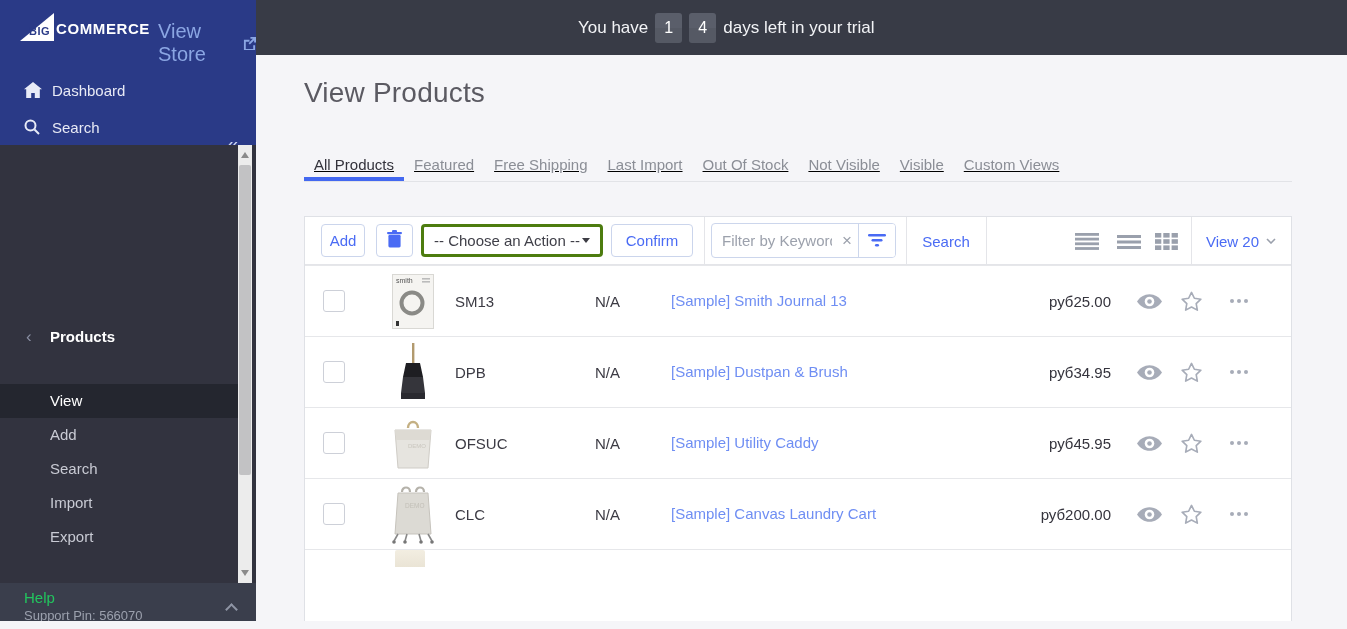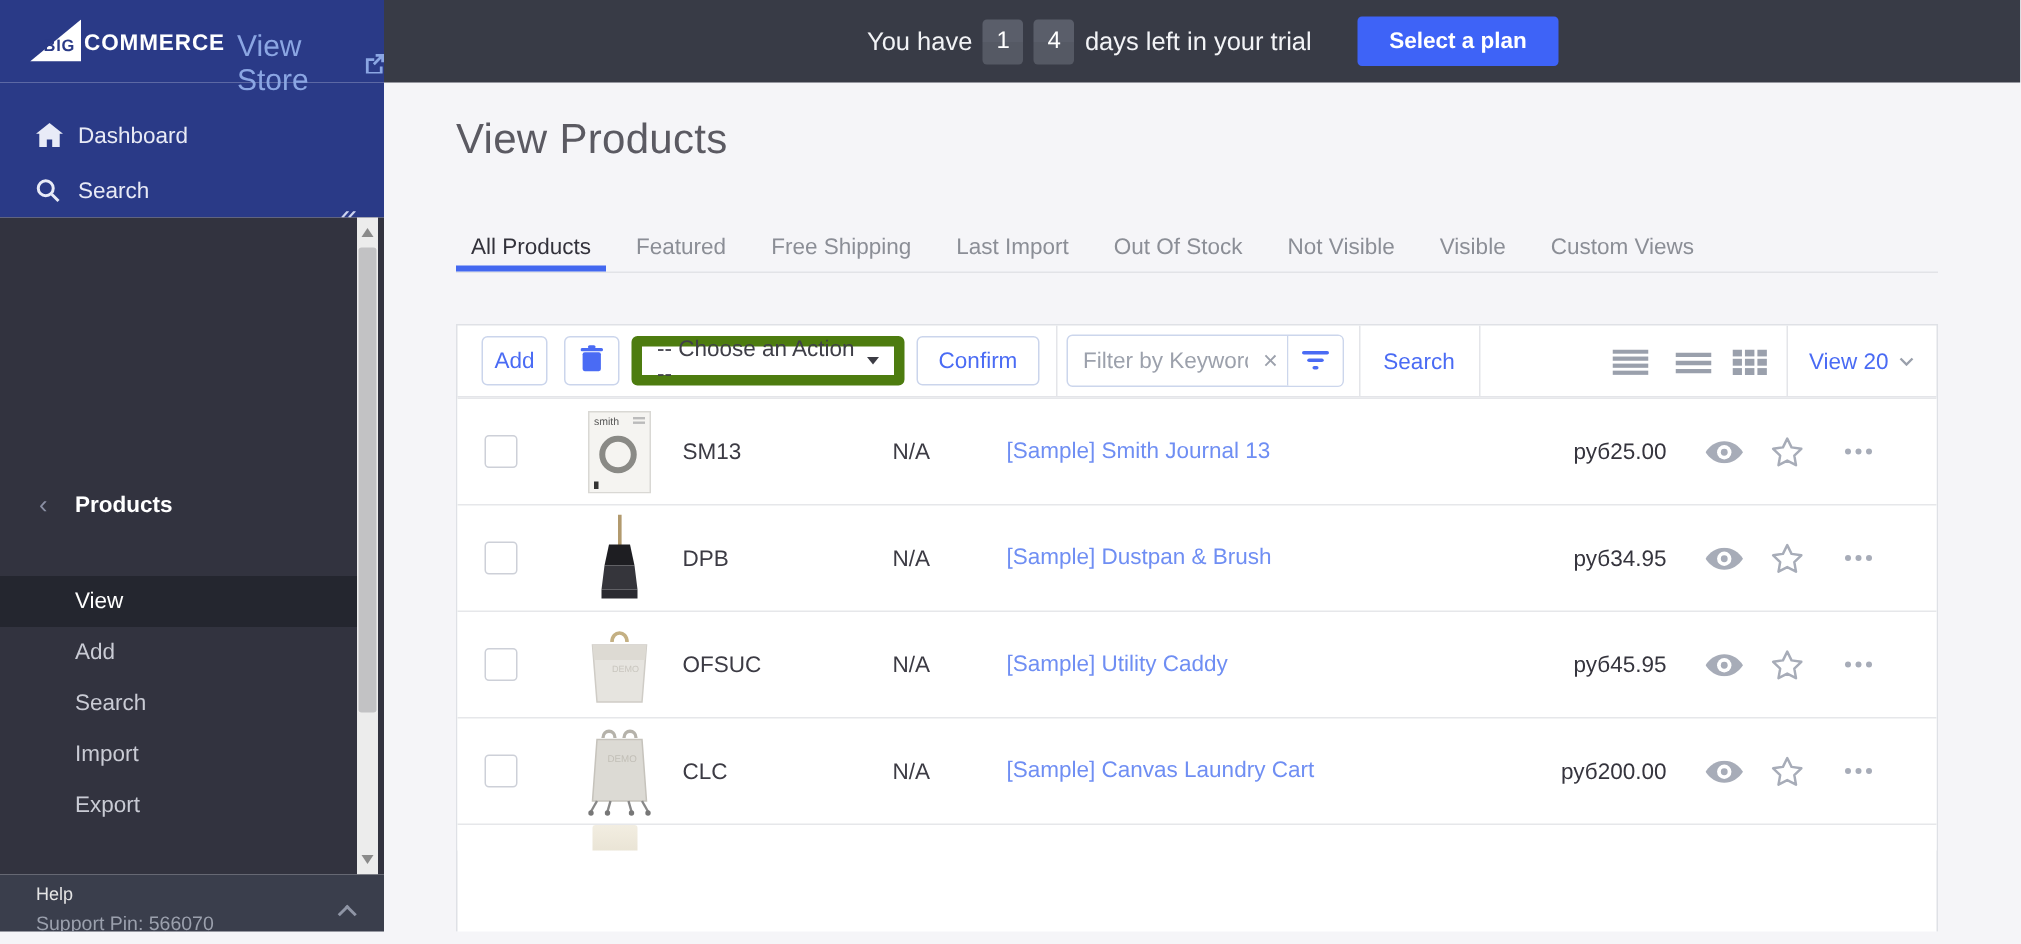--- a/index.html
+++ b/index.html
@@ -37,41 +37,41 @@
   .nav-item.active { background:#24262f; color:#ffffff; }
 
   
   .side-scrollbar { position:absolute; left:238px; top:145px; width:14px; height:438px; background:#ececec; }
   .scroll-arrow-up, .scroll-arrow-down { position:absolute; left:3px; width:0; height:0; border-left:4px solid transparent; border-right:4px solid transparent; }
   .scroll-arrow-up { top:7px; border-bottom:6px solid #8a8a8a; }
   .scroll-arrow-down { bottom:7px; border-top:6px solid #8a8a8a; }
   .scroll-thumb { position:absolute; left:1px; top:20px; width:12px; height:310px; background:#c2c2c4; border-radius:2px; }
 
   .side-help { position:absolute; left:0; top:583px; width:256px; height:46px; background:#3a3e4c; }
-  .help-title { position:absolute; left:24px; top:6px; color:#e5e5e5; font-size:12px; cursor:pointer; }
+  .help-title { position:absolute; left:24px; top:6px; color:#22c55e; font-size:15px; cursor:pointer; }
   .help-pin { position:absolute; left:24px; top:25px; color:#9ba0ad; font-size:13px; }
   .help-chevron { position:absolute; right:20px; top:22px; width:9px; height:9px; border-left:2px solid #8f95a5; border-top:2px solid #8f95a5; transform:rotate(45deg); cursor:pointer; }
 
   
   .main { position:absolute; left:256px; top:55px; width:1091px; height:574px; background:#f5f5f8; }
   .page-title { position:absolute; left:48px; top:22px; font-size:28px; color:#5b5a62; letter-spacing:0.2px; }
 
-  .tabs { position:absolute; left:48px; right:55px; top:94px; height:33px; display:flex; gap:10px; border-bottom:1px solid #e2e3e7; }
+  .tabs { position:absolute; left:48px; right:55px; top:94px; height:33px; display:flex; border-bottom:1px solid #e2e3e7;text-decoration:underline; }
   .tab { padding:0 10px; line-height:32px; font-size:15px; color:#8b8e96; cursor:pointer; white-space:nowrap; }
   .tab.active { color:#33323b; border-bottom:4px solid #4368f0; }
 
   
   .panel { position:absolute; left:48px; right:55px; top:161px; bottom:0; background:#fff; border:1px solid #dfe1e6; border-bottom:none; }
 
   .toolbar { position:relative; height:48px; border-bottom:1px solid #e4e5e9; }
   .tb-btn { position:absolute; top:7px; height:33px; background:#fff; border:1px solid #cbd5ec; border-radius:4px; color:#4a6bf4;
     font-size:15px; font-family:"Liberation Sans", sans-serif; cursor:pointer; }
   .btn-add { left:16px; width:44px; }
   .btn-trash { left:71px; width:37px; display:flex; align-items:center; justify-content:center; }
-  .action-select { position:absolute; left:116px; top:7px; width:182px; height:33px; border:7px solid #4d7c0f; border-radius:4px;
+  .action-select { position:absolute; left:116px; top:7px; width:182px; height:33px; border:3px solid #4d7c0f; border-radius:4px;
     background:#fff; display:flex; align-items:center; justify-content:space-between; padding:0 10px; font-size:15px; color:#3f3f48; cursor:pointer; }
   .caret-down { width:0; height:0; border-left:4px solid transparent; border-right:4px solid transparent; border-top:5px solid #3c3c44; }
   .btn-confirm { left:306px; width:82px; }
   .vdiv { position:absolute; top:0; bottom:0; width:1px; background:#e4e5e9; }
   .filter-group { position:absolute; left:406px; top:6px; width:185px; height:35px; border:1px solid #ccd6ec; border-radius:4px; display:flex; align-items:center; overflow:hidden; background:#fff; }
   .filter-input { flex:1; border:none; outline:none; padding:0 4px 0 10px; font-size:15px; color:#3f3f48; font-family:"Liberation Sans", sans-serif; min-width:0; }
   .filter-input::placeholder { color:#9ca1ac; }
   .filter-clear { width:22px; text-align:center; color:#9ca1ac; font-size:17px; cursor:pointer; }
   .filter-sep { width:1px; height:35px; background:#ccd6ec; }
   .filter-btn { width:36px; height:35px; display:flex; align-items:center; justify-content:center; cursor:pointer; background:#fff; }
@@ -132,21 +132,20 @@
     </div>
   </div>
 
   <div class="topbar-right">
     <div class="trial">
       <span>You have</span>
       <span class="digit-tile">1</span>
       <span class="digit-tile">4</span>
       <span>days left in your trial</span>
     </div>
-    <button class="plan-btn">Select a plan</button>
   </div>
 
   <div class="side-blue">
     <div class="side-row" style="top:18px;">
       <span class="ic">
         <svg width="18" height="16" viewBox="0 0 18 16">
             <path d="M9 0L0 7.2h2.2V16h5v-5h3.6v5h5V7.2H18z" fill="#e8ebf7"></path>
           </svg>
       </span>
       <span>Dashboard</span>

